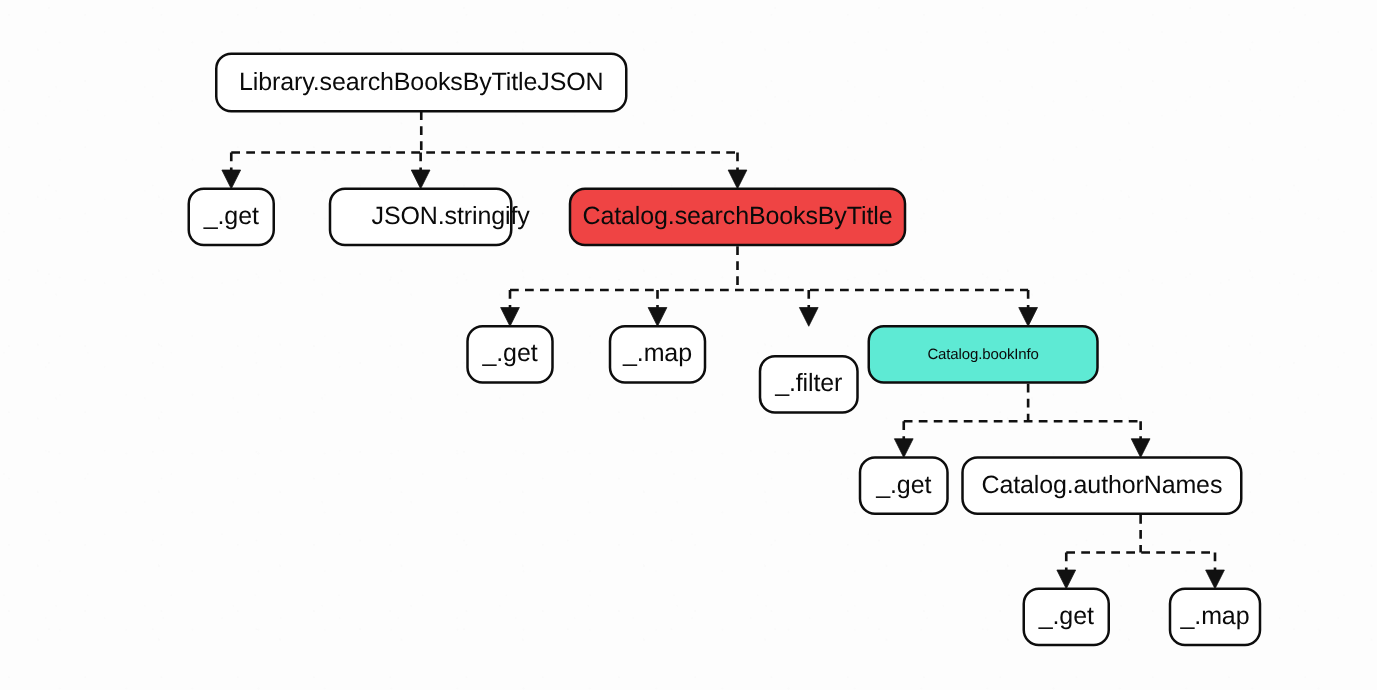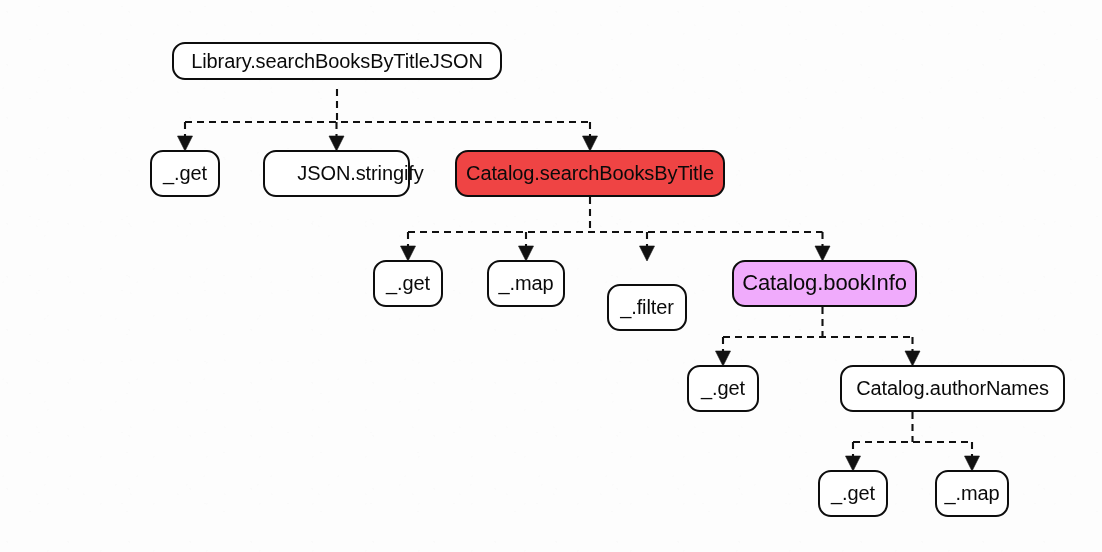--- a/index.html
+++ b/index.html
@@ -89,48 +89,48 @@
       <polygon points="715.5,351 730.5,351 723,366" fill="#111111" stroke="#111111" stroke-width="0.6"></polygon>
       <line x1="912.5" y1="337" x2="912.5" y2="353" stroke="#111111" stroke-width="2.1" stroke-dasharray="7,5" stroke-linecap="butt"></line>
       <polygon points="905,351 920,351 912.5,366" fill="#111111" stroke="#111111" stroke-width="0.6"></polygon>
       <line x1="912.5" y1="412" x2="912.5" y2="442" stroke="#111111" stroke-width="2.1" stroke-dasharray="7,5" stroke-linecap="butt"></line>
       <line x1="853" y1="442" x2="972" y2="442" stroke="#111111" stroke-width="2.1" stroke-dasharray="7,5" stroke-linecap="butt"></line>
       <line x1="853" y1="442" x2="853" y2="458" stroke="#111111" stroke-width="2.1" stroke-dasharray="7,5" stroke-linecap="butt"></line>
       <polygon points="845.5,456 860.5,456 853,471" fill="#111111" stroke="#111111" stroke-width="0.6"></polygon>
       <line x1="972" y1="442" x2="972" y2="458" stroke="#111111" stroke-width="2.1" stroke-dasharray="7,5" stroke-linecap="butt"></line>
       <polygon points="964.5,456 979.5,456 972,471" fill="#111111" stroke="#111111" stroke-width="0.6"></polygon>
     </svg>
-<div class="node" style="left: 172px; top: 42px; width: 330px; height: 38px; font-size: 20px; background: rgb(255, 255, 255); border-color: rgb(13, 13, 13);">
+<div class="node" style="left: 172px; top: 42px; width: 330px; height: 48px; font-size: 20px; background: rgb(255, 255, 255); border-color: rgb(13, 13, 13);">
       <span class="node-label">Library.searchBooksByTitleJSON</span>
     </div>
     <div class="node" style="left: 150px; top: 150px; width: 70px; height: 47px; font-size: 20px; background: rgb(255, 255, 255); border-color: rgb(13, 13, 13);">
       <span class="node-label">_.get</span>
     </div>
     <div class="node" style="left: 263px; top: 150px; width: 147px; height: 47px; font-size: 20px; background: rgb(255, 255, 255); border-color: rgb(13, 13, 13); padding-left: 48px;">
       <span class="node-label">JSON.stringify</span>
     </div>
     <div class="node" style="left: 455px; top: 150px; width: 270px; height: 47px; font-size: 20px; background: #ef4444; border-color: rgb(13, 13, 13);">
       <span class="node-label">Catalog.searchBooksByTitle</span>
     </div>
     <div class="node" style="left: 373px; top: 260px; width: 70px; height: 47px; font-size: 20px; background: rgb(255, 255, 255); border-color: rgb(13, 13, 13);">
       <span class="node-label">_.get</span>
     </div>
     <div class="node" style="left: 487px; top: 260px; width: 78px; height: 47px; font-size: 20px; background: rgb(255, 255, 255); border-color: rgb(13, 13, 13);">
       <span class="node-label">_.map</span>
     </div>
     <div class="node" style="left: 607px; top: 260px; width: 80px; height: 47px; font-size: 20px; background: rgb(255, 255, 255); border-color: rgb(13, 13, 13); margin-top: 24px;">
       <span class="node-label">_.filter</span>
     </div>
-    <div class="node" style="left: 732px; top: 260px; width: 185px; height: 47px; font-size: 22px; background: #f0abfc; border-color: rgb(13, 13, 13);">
+    <div class="node" style="left: 694px; top: 260px; width: 185px; height: 47px; font-size: 12px; background: #5eead4; border-color: rgb(13, 13, 13);">
       <span class="node-label">Catalog.bookInfo</span>
     </div>
     <div class="node" style="left: 687px; top: 365px; width: 72px; height: 47px; font-size: 20px; background: rgb(255, 255, 255); border-color: rgb(13, 13, 13);">
       <span class="node-label">_.get</span>
     </div>
-    <div class="node" style="left: 840px; top: 365px; width: 225px; height: 47px; font-size: 20px; background: rgb(255, 255, 255); border-color: rgb(13, 13, 13);">
+    <div class="node" style="left: 769px; top: 365px; width: 225px; height: 47px; font-size: 20px; background: rgb(255, 255, 255); border-color: rgb(13, 13, 13);">
       <span class="node-label">Catalog.authorNames</span>
     </div>
     <div class="node" style="left: 818px; top: 470px; width: 70px; height: 47px; font-size: 20px; background: rgb(255, 255, 255); border-color: rgb(13, 13, 13);">
       <span class="node-label">_.get</span>
     </div>
     <div class="node" style="left: 935px; top: 470px; width: 74px; height: 47px; font-size: 20px; background: rgb(255, 255, 255); border-color: rgb(13, 13, 13);">
       <span class="node-label">_.map</span>
     </div>
   </div>
 

